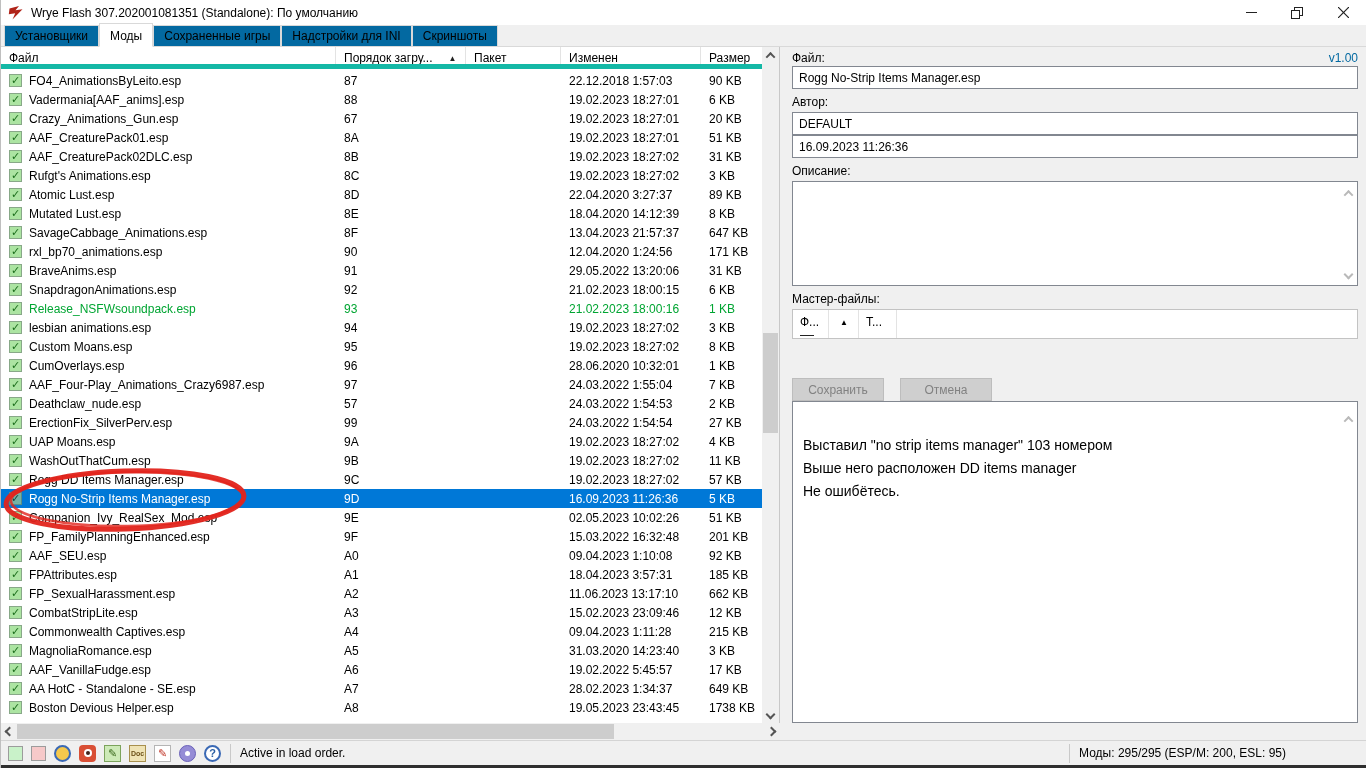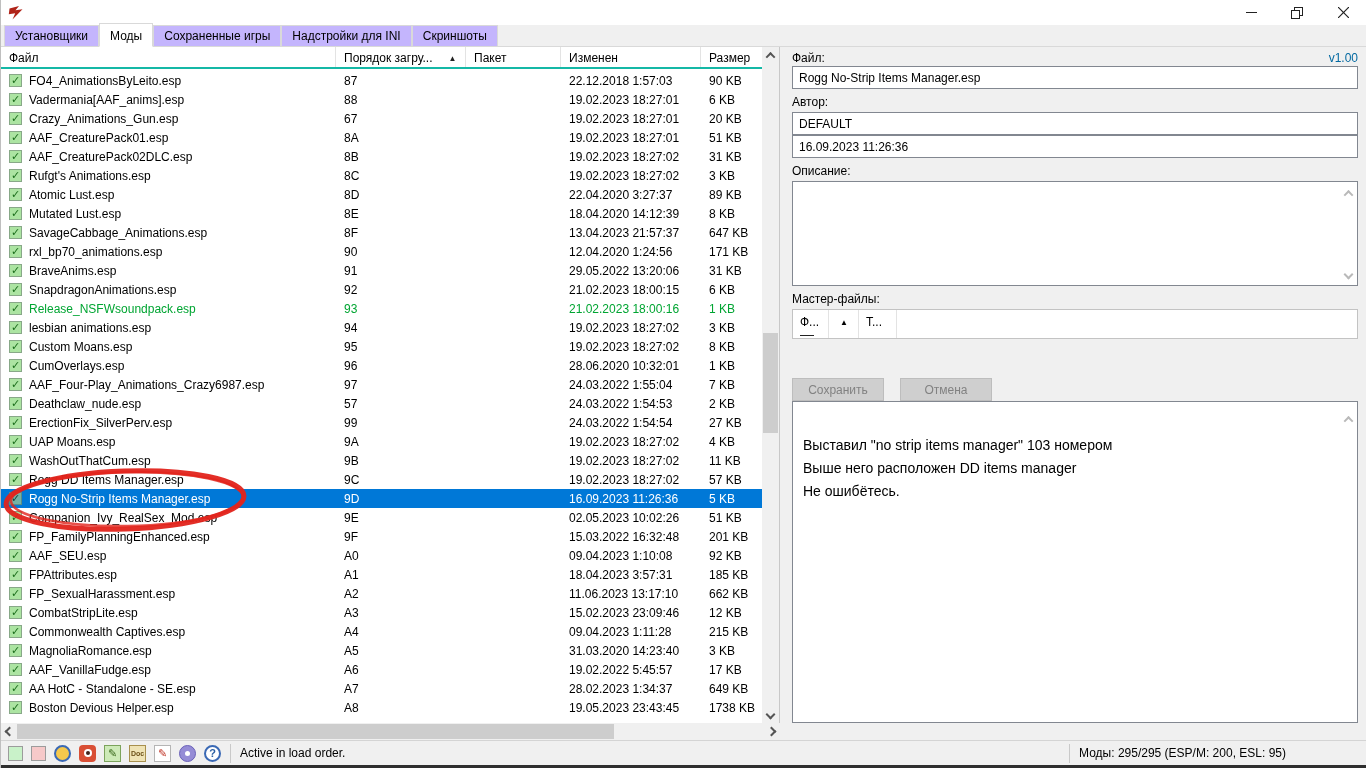--- a/index.html
+++ b/index.html
@@ -10,29 +10,29 @@
 
   
   .titlebar { position:absolute; top:0; left:0; right:0; height:25px; background:#ffffff; display:flex; align-items:center; padding-left:7px; }
   .app-glyph { width:16px; height:16px; display:inline-flex; }
   .title-text { font-size:12px; color:#000; margin-left:7px; }
   .win-controls { margin-left:auto; display:flex; height:100%; }
   .win-btn { width:46px; height:100%; display:flex; align-items:center; justify-content:center; }
 
   
   .tabbar { position:absolute; top:25px; left:0; right:0; height:22px; background:#f0f0f0; border-bottom:1px solid #d9d9d9; display:flex; align-items:flex-end; padding-left:3px; }
-  .tab { font-size:12px; color:#000; background:#c4b5fd; border:1px solid #d9d9d9; border-bottom:none; padding:3px 10px 3px 10px; margin-right:0; height:21px; }
+  .tab { font-size:12px; color:#000; background:#0369a1; border:1px solid #d9d9d9; border-bottom:none; padding:3px 10px 3px 10px; margin-right:0; height:21px; }
   .tab.active { background:#ffffff; height:24px; padding-top:5px; margin-bottom:-1px; border-bottom:1px solid #ffffff; position:relative; z-index:2; }
 
   
   .main { position:absolute; top:47px; left:0; right:0; bottom:28px; background:#f0f0f0; }
 
   
   .mods-panel { position:absolute; left:0; top:0; width:779px; height:100%; background:#ffffff; border-right:1px solid #c8c8c8; }
-  .table-header { position:absolute; top:0; left:0; width:762px; height:22px; background:#ffffff; border-bottom:2px solid #14b8a6; display:grid; grid-template-columns:335px 130px 95px 140px 1fr; font-size:12px; }
+  .table-header { position:absolute; top:0; left:0; width:762px; height:22px; background:#ffffff; border-bottom:5px solid #14b8a6; display:grid; grid-template-columns:335px 130px 95px 140px 1fr; font-size:12px; }
   .table-header .hc { padding:4px 4px 0 8px; border-right:1px solid #e3e3e3; white-space:nowrap; overflow:hidden; }
   .sort-arrow { font-size:8px; color:#222; margin-left:16px; vertical-align:1px; }
 
   .rows { position:absolute; top:24px; left:0; width:762px; bottom:17px; overflow:hidden; }
   .row { height:19px; display:grid; grid-template-columns:335px 130px 95px 140px 1fr; align-items:center; font-size:12px; color:#000; white-space:nowrap; }
   .row .cell { padding-left:8px; overflow:hidden; }
   .file-cell { display:flex; align-items:center; gap:7px; }
   .cb { width:13px; height:13px; flex:none; background:#ace4a2; border:1px solid #88a888; color:#1c6e1c; font-size:11px; line-height:11px; text-align:center; }
   .row.green { color:var(--green-row); }
   .row.selected { background:var(--selection); color:#ffffff; }
@@ -97,20 +97,21 @@
 <body>
 
 <div class="window">
 
   <div class="titlebar">
     <span class="app-glyph">
       <svg width="16" height="16" viewBox="0 0 16 16">
           <path d="M1.5 3.5 L11 1 L7.5 5.2 L14.5 4.2 L4.5 14.5 L7.2 8.2 L0.8 9.2 Z" fill="#b02318"></path>
         </svg>
     </span>
+    <span class="title-text">Wrye Flash 307.202001081351 (Standalone): По умолчанию</span>
     <div class="win-controls">
       <span class="win-btn">
         <svg width="11" height="11" viewBox="0 0 11 11">
             <line x1="0" y1="5.5" x2="11" y2="5.5" stroke="#222" stroke-width="1"></line>
           </svg>
       </span>
       <span class="win-btn">
         <svg width="12" height="12" viewBox="0 0 12 12" fill="none" stroke="#222" stroke-width="1">
             <rect x="3.5" y="0.5" width="8" height="8"></rect>
             <rect x="0.5" y="3.5" width="8" height="8" fill="#fff"></rect>

